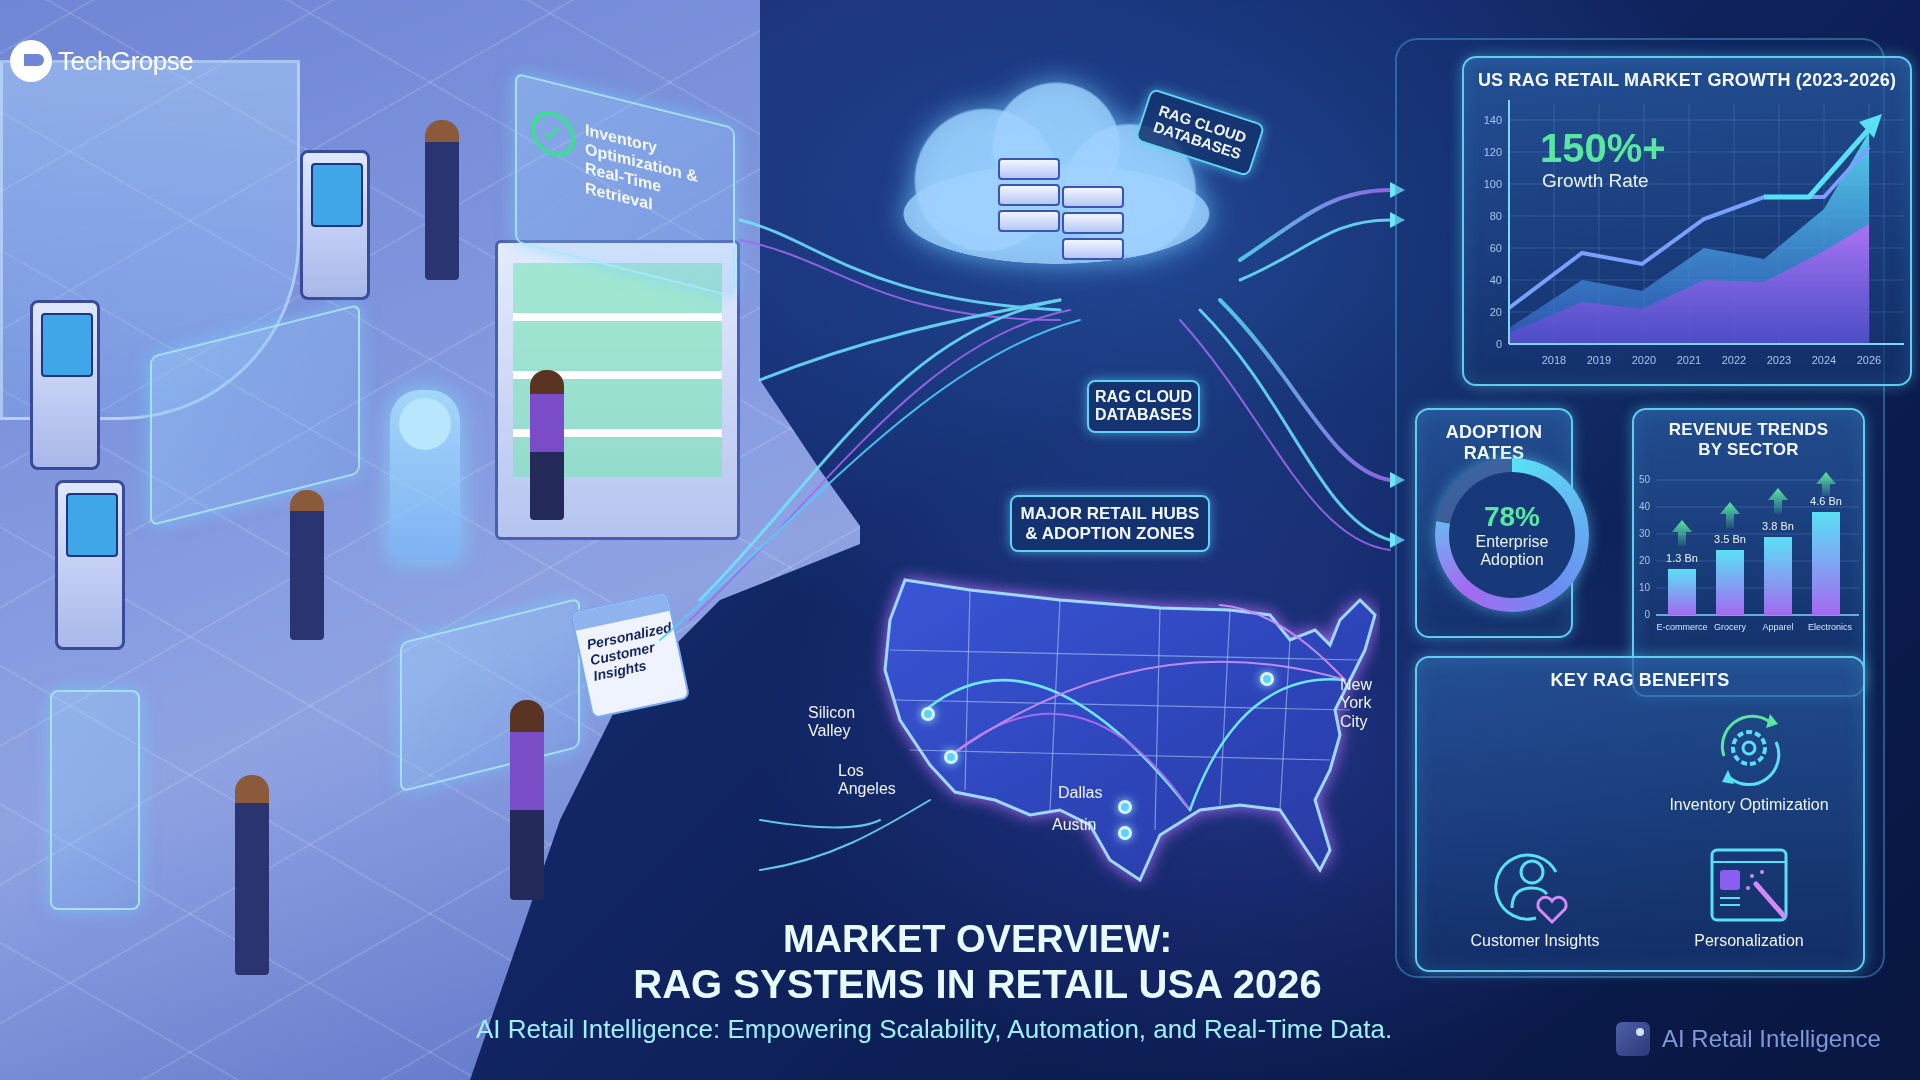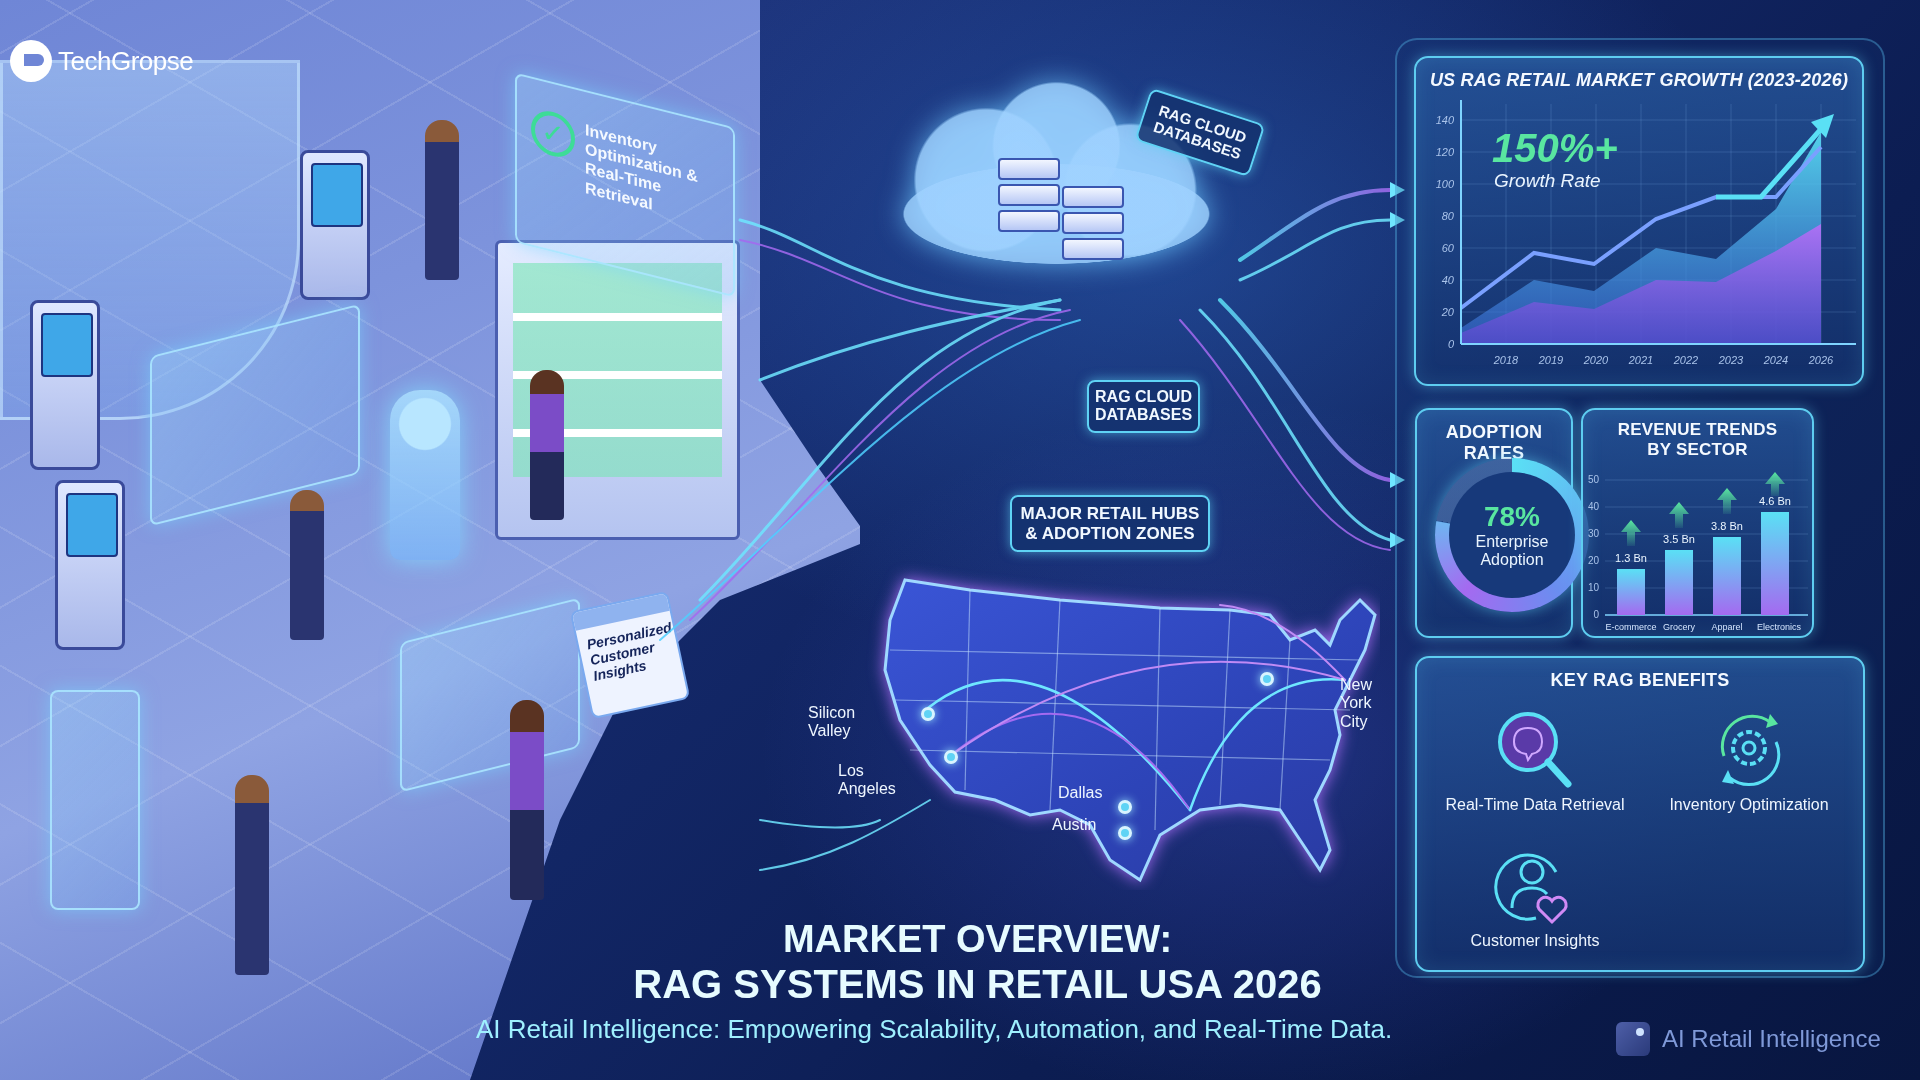--- a/index.html
+++ b/index.html
@@ -75,23 +75,23 @@
   .map { position:absolute; left:860px; top:560px; width:520px; height:330px; }
   .city { position:absolute; font-size:16px; color:#eef6ff; line-height:1.15; }
   .dot { position:absolute; width:14px; height:14px; border-radius:50%; border:3px solid #d8f4ff; background:#5fd3f5; box-shadow:0 0 10px #9be8ff; }
 
   .panel-outer { position:absolute; left:1395px; top:38px; width:490px; height:940px; border:2px solid rgba(95,200,245,0.35); border-radius:22px; background: rgba(20,50,110,0.25); }
   .panel { position:absolute; border:2px solid #5ecdf0; border-radius:14px;
     background: linear-gradient(180deg, rgba(40,90,160,0.75), rgba(20,50,110,0.75));
     box-shadow: 0 0 14px rgba(94,205,240,0.45), inset 0 0 20px rgba(94,205,240,0.15); }
   .panel-title { font-weight:bold; text-align:center; color:#f4f9ff; letter-spacing:0.2px; }
 
-  .p-growth { left:1414px; top:56px; width:450px; height:330px;font-style:italic; }
+  .p-growth { left:1462px; top:56px; width:450px; height:330px; }
   .p-adopt { left:1415px; top:408px; width:158px; height:230px; }
-  .p-rev { left:1581px; top:408px; width:233px; height:230px; }
+  .p-rev { left:1632px; top:408px; width:233px; height:289px; }
   .p-benef { left:1415px; top:656px; width:450px; height:316px; }
 
   .growth-svg { position:absolute; left:0; top:36px; }
   .big-green { position:absolute; left:76px; top:68px; font-size:40px; color:#59e6a0; font-weight:bold; }
   .growth-sub { position:absolute; left:78px; top:112px; font-size:19px; color:#eaf5ff; }
 
   .donut { position:absolute; left:18px; top:48px; width:154px; height:154px; border-radius:50%;
     background: conic-gradient(from 0deg, #5ae0f5 0deg, #6a8ef0 140deg, #a46af0 220deg, #6fb4f2 280deg, transparent 281deg 360deg);
     box-shadow: 0 0 14px rgba(94,205,240,0.55); }
   .donut::before { content:""; position:absolute; inset:0; border-radius:50%; background: conic-gradient(from 281deg, rgba(120,150,200,0.35) 0 79deg, transparent 79deg); }
@@ -356,28 +356,20 @@
         <text x="96" y="164">Grocery</text>
         <text x="144" y="164">Apparel</text>
         <text x="196" y="164">Electronics</text>
     </g>
   </svg>
 </div>
 
 <div class="panel p-benef">
   <div class="panel-title" style="margin-top:12px;font-size:18px;">KEY RAG BENEFITS</div>
 
-  <div class="benefit" style="left:18px;top:48px;">
-    <svg width="90" height="86" viewBox="0 0 90 86">
-      <circle cx="38" cy="36" r="28" fill="#5a3aa8" stroke="#5ae0f5" stroke-width="4"></circle>
-      <path d="M24 36 q0 -14 14 -14 q14 0 14 14 q0 10 -10 12 l-4 6 l-2 -6 q-12 -2 -12 -12z" fill="none" stroke="#d0a8ff" stroke-width="2"></path>
-      <line x1="58" y1="56" x2="78" y2="78" stroke="#5ae0f5" stroke-width="7" stroke-linecap="round"></line>
-    </svg>
-    <div class="benefit-label">Real-Time Data Retrieval</div>
-  </div>
 
   <div class="benefit" style="left:232px;top:48px;">
     <svg width="90" height="86" viewBox="0 0 90 86">
       <path d="M20 50 A30 30 0 0 1 66 16" fill="none" stroke="#59e6a0" stroke-width="3"></path>
       <polygon points="66,8 74,18 62,22" fill="#59e6a0"></polygon>
       <path d="M72 36 A30 30 0 0 1 26 72" fill="none" stroke="#5ae0f5" stroke-width="3"></path>
       <polygon points="24,64 18,76 30,78" fill="#5ae0f5"></polygon>
       <circle cx="45" cy="42" r="16" fill="none" stroke="#5ae0f5" stroke-width="4" stroke-dasharray="6 3"></circle>
       <circle cx="45" cy="42" r="6" fill="none" stroke="#5ae0f5" stroke-width="3"></circle>
     </svg>
@@ -387,20 +379,34 @@
   <div class="benefit" style="left:18px;top:184px;">
     <svg width="90" height="86" viewBox="0 0 90 86">
       <path d="M66 30 A32 32 0 1 0 46 76" fill="none" stroke="#5ae0f5" stroke-width="3"></path>
       <circle cx="42" cy="30" r="11" fill="none" stroke="#5ae0f5" stroke-width="3"></circle>
       <path d="M22 66 q0 -20 20 -20 q10 0 15 6" fill="none" stroke="#5ae0f5" stroke-width="3"></path>
       <path d="M62 80 l-13 -13 a7 7 0 0 1 13 -8 a7 7 0 0 1 13 8 z" fill="none" stroke="#d08af5" stroke-width="3"></path>
     </svg>
     <div class="benefit-label">Customer Insights</div>
   </div>
 
+  <div class="benefit" style="left:232px;top:184px;">
+    <svg width="90" height="86" viewBox="0 0 90 86">
+      <rect x="8" y="8" width="74" height="70" rx="5" fill="none" stroke="#5ae0f5" stroke-width="3"></rect>
+      <line x1="8" y1="20" x2="82" y2="20" stroke="#5ae0f5" stroke-width="2"></line>
+      <rect x="16" y="28" width="20" height="20" rx="3" fill="#8a5ef0"></rect>
+      <line x1="16" y1="56" x2="36" y2="56" stroke="#5ae0f5" stroke-width="2"></line>
+      <line x1="16" y1="63" x2="36" y2="63" stroke="#5ae0f5" stroke-width="2"></line>
+      <line x1="52" y1="42" x2="80" y2="74" stroke="#d08af5" stroke-width="5" stroke-linecap="round"></line>
+      <circle cx="48" cy="34" r="2" fill="#d08af5"></circle>
+        <circle cx="58" cy="30" r="2" fill="#d08af5"></circle>
+        <circle cx="44" cy="46" r="2" fill="#d08af5"></circle>
+    </svg>
+    <div class="benefit-label">Personalization</div>
+  </div>
 </div>
 
 <div class="title title-1">MARKET OVERVIEW:</div>
 <div class="title title-2">RAG SYSTEMS IN RETAIL USA 2026</div>
 <div class="subtitle">AI Retail Intelligence: Empowering Scalability, Automation, and Real-Time Data.</div>
 <div class="brand">
   <div class="brand-icon"></div>
   <span class="brand-text">AI Retail Intelligence</span>
 </div>
 

